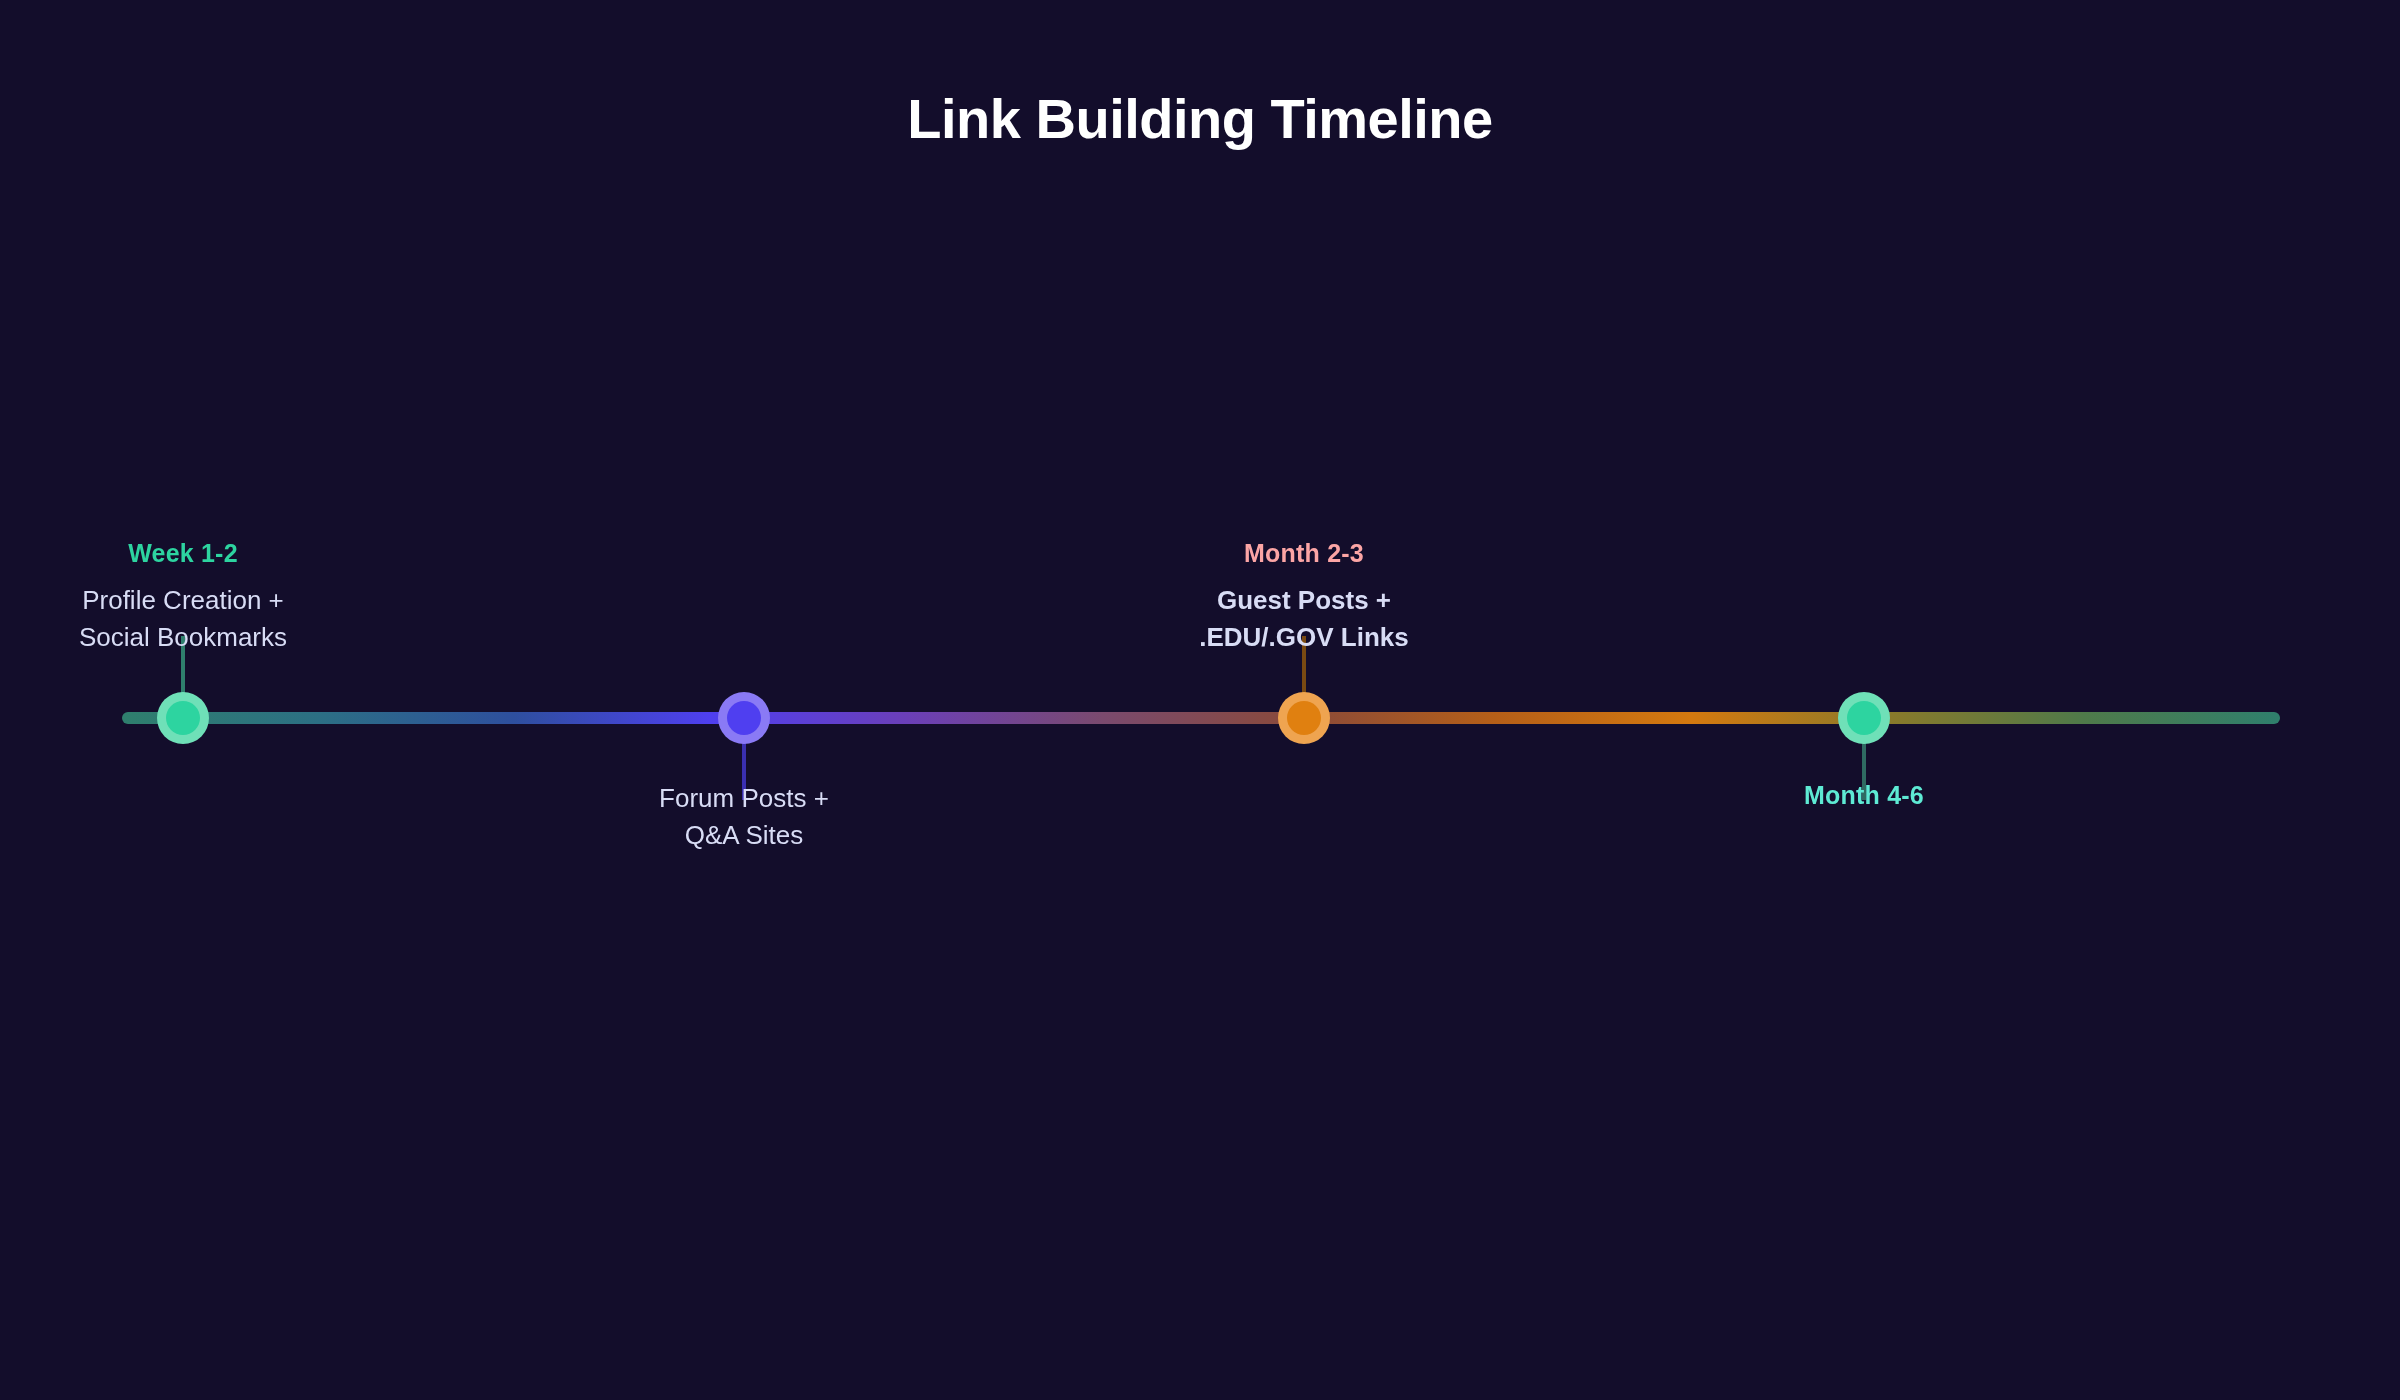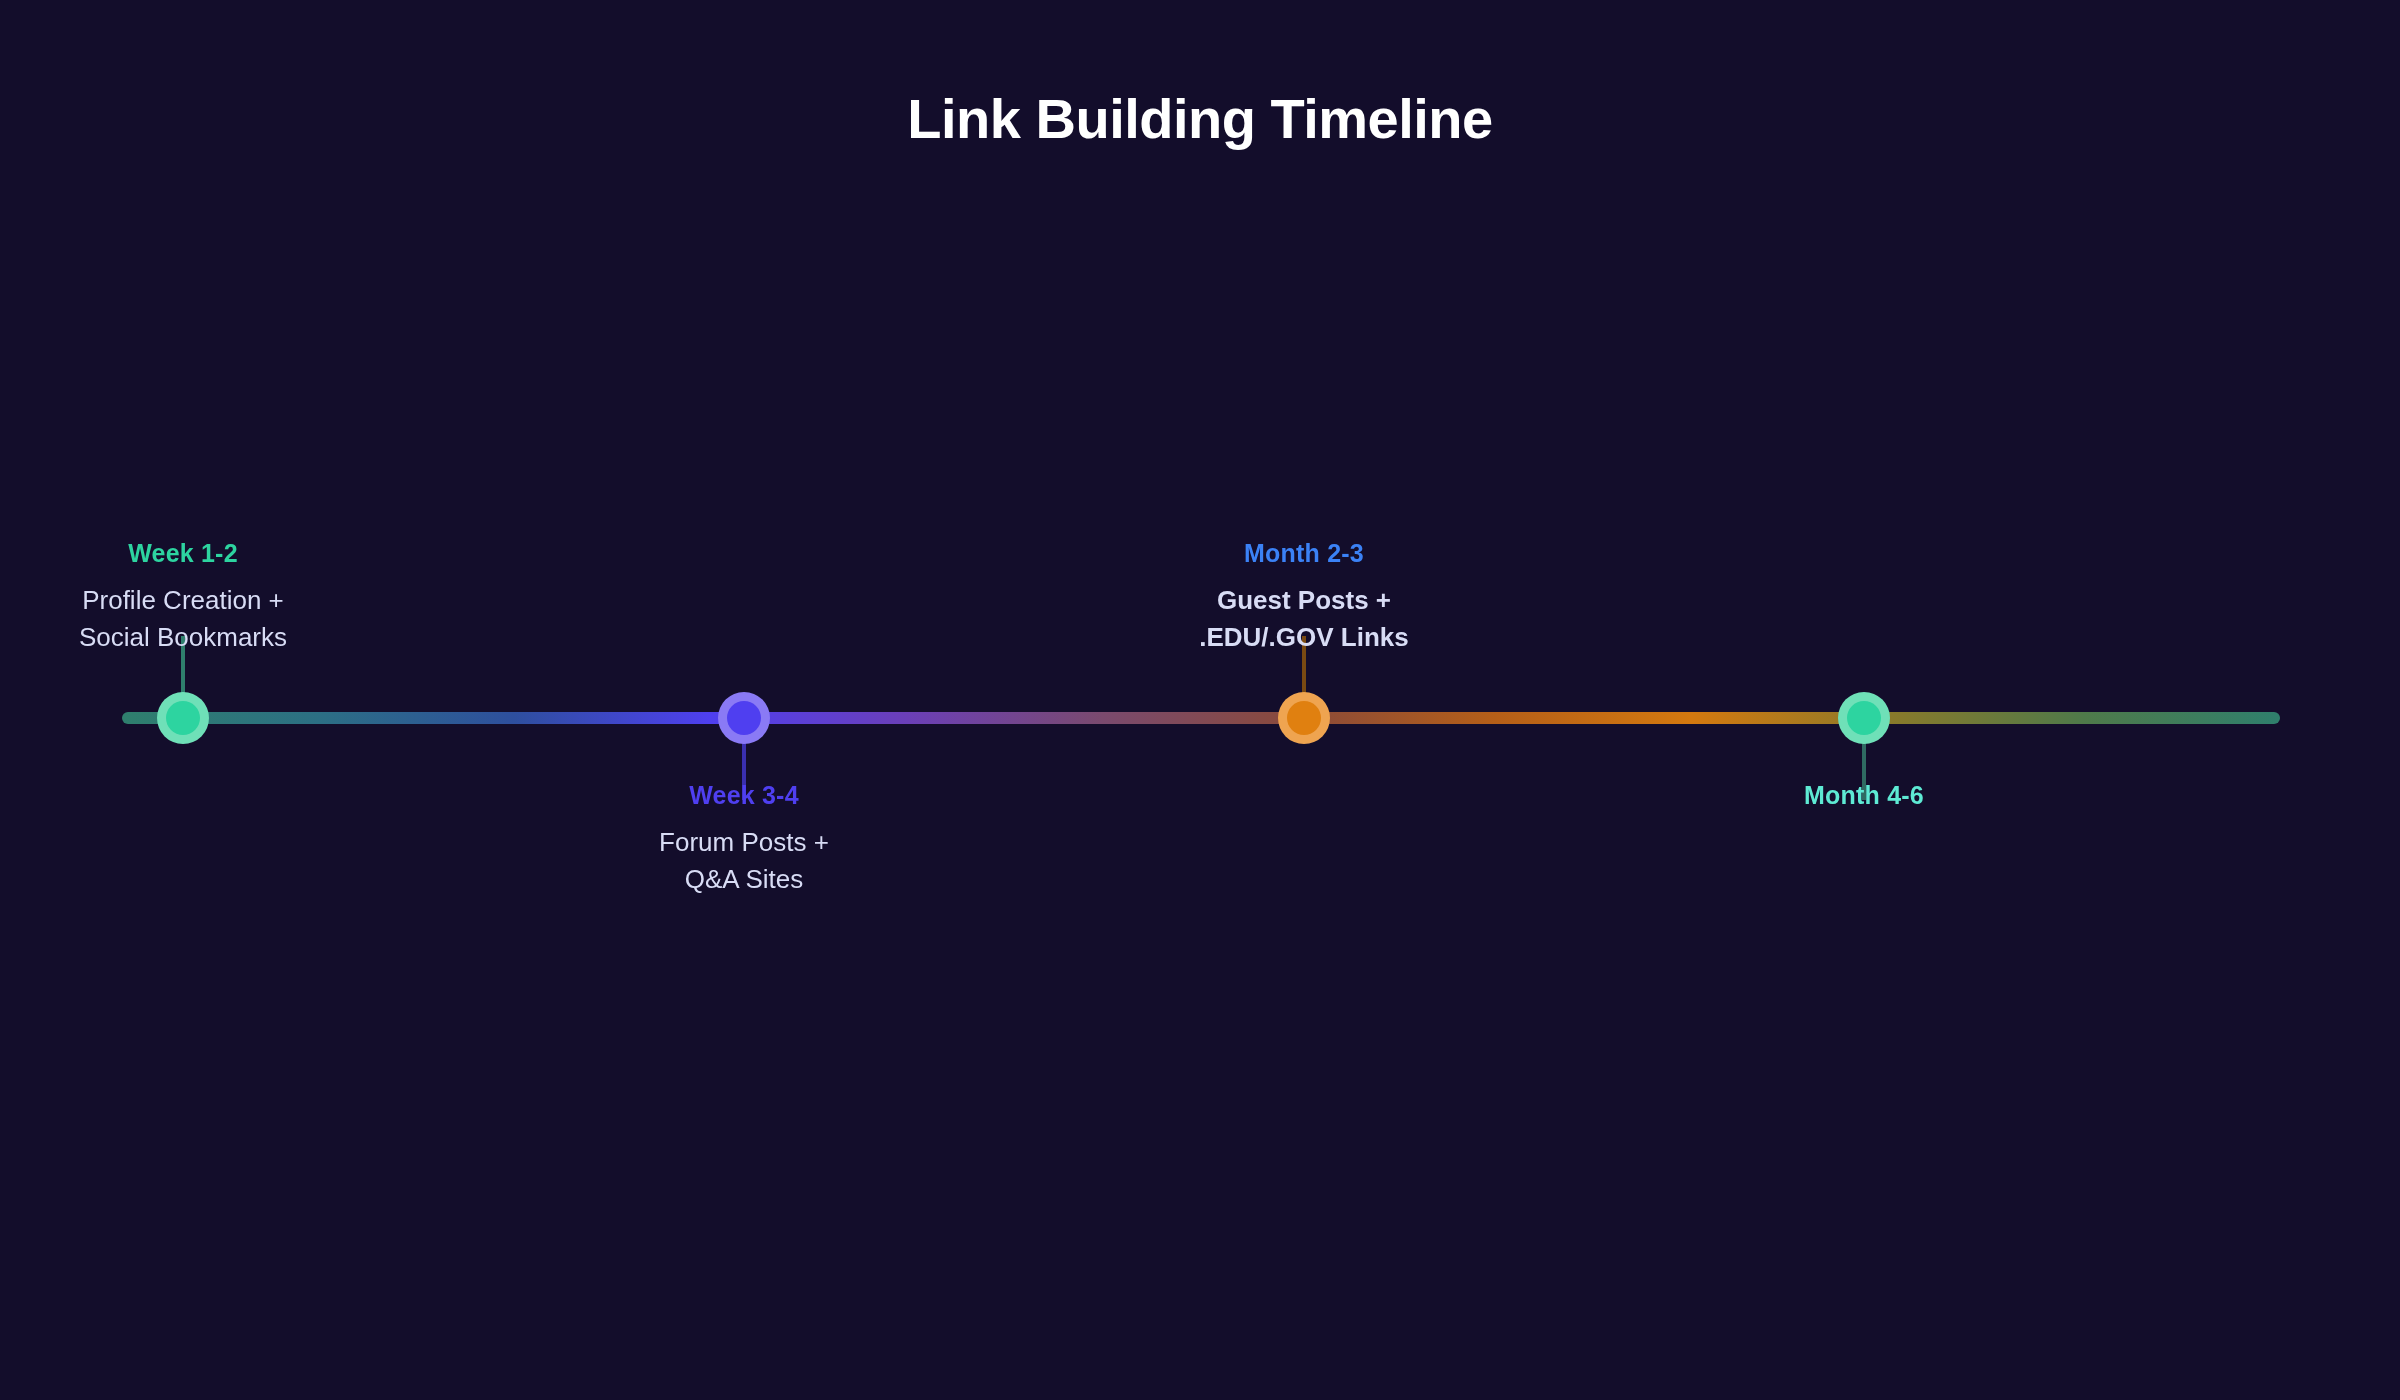--- a/index.html
+++ b/index.html
@@ -117,31 +117,30 @@
         <div class="m-label" style="color: rgb(45, 212, 160);">Week 1-2</div>
         <div class="m-desc" style="color: rgb(216, 220, 245);">Profile Creation +
 Social Bookmarks</div>
       </div>
     </div>
     <div class="milestone below" style="left: 744px; top: 718px;">
       <div class="m-stem" style="background: rgb(58, 47, 176);"></div>
       <div class="m-dot-outer" style="background: rgb(138, 122, 245);"></div>
       <div class="m-dot-core" style="background: rgb(79, 63, 240);"></div>
       <div class="m-textblock">
-        <div class="m-label" style="color: rgb(79, 63, 240);">Week 3-4</div>
         <div class="m-desc" style="color: rgb(216, 220, 245);">Forum Posts +
 Q&amp;A Sites</div>
       </div>
     </div>
     <div class="milestone above" style="left: 1304px; top: 718px;">
       <div class="m-stem" style="background: rgb(122, 74, 18);"></div>
       <div class="m-dot-outer" style="background: rgb(239, 164, 80);"></div>
       <div class="m-dot-core" style="background: rgb(224, 128, 16);"></div>
       <div class="m-textblock">
-        <div class="m-label" style="color: #3b82f6;">Month 2-3</div>
+        <div class="m-label" style="color: #fca5a5;">Month 2-3</div>
         <div class="m-desc" style="color: rgb(216, 220, 245); font-weight: bold;">Guest Posts +
 .EDU/.GOV Links</div>
       </div>
     </div>
     <div class="milestone below" style="left: 1864px; top: 718px;">
       <div class="m-stem" style="background: rgb(47, 107, 98);"></div>
       <div class="m-dot-outer" style="background: rgb(111, 224, 184);"></div>
       <div class="m-dot-core" style="background: rgb(45, 212, 160);"></div>
       <div class="m-textblock">
         <div class="m-label" style="color: #5eead4;">Month 4-6</div>

